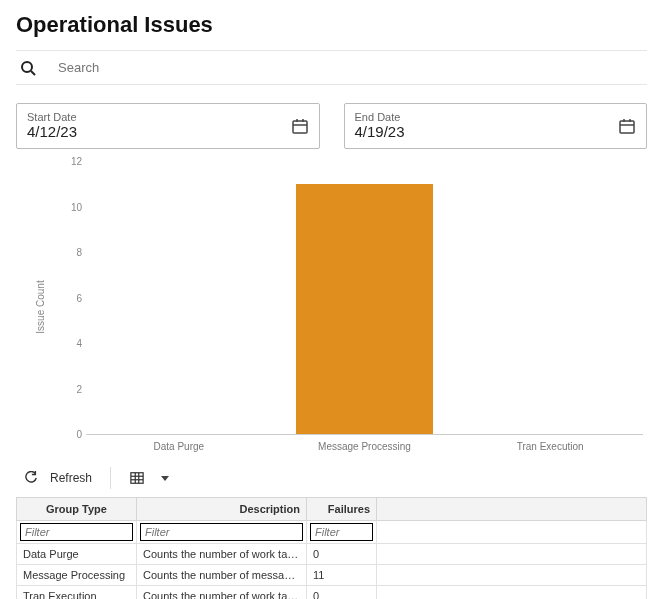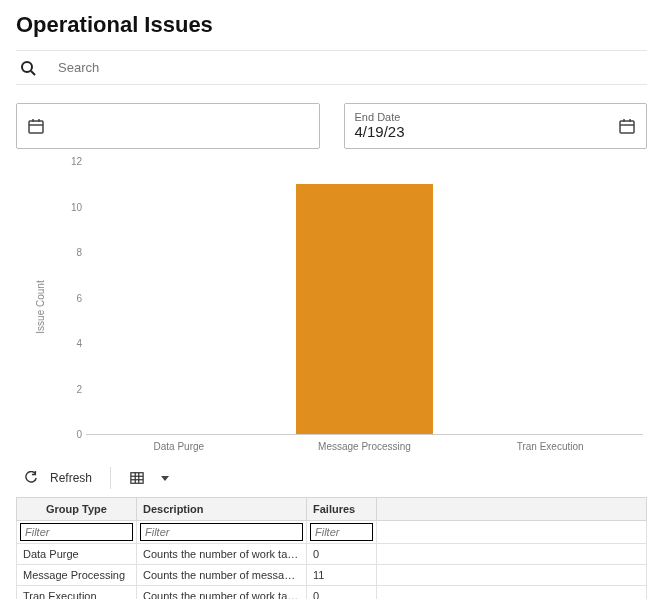--- a/index.html
+++ b/index.html
@@ -170,21 +170,21 @@
     width: 100%;
     border-collapse: collapse;
     font-size: 11px;
   }
   table.grid th {
     background: #f3f3f3;
     border: 1px solid #d6d6d6;
     padding: 5px 6px;
     font-weight: 700;
     color: #333;
-    text-align: left;
+    text-align: right;
   }
   table.grid th:first-child { text-align: center; }
   table.grid td {
     border: 1px solid #e1e1e1;
     padding: 4px 6px;
     color: #333;
     white-space: nowrap;
     overflow: hidden;
     text-overflow: ellipsis;
     max-width: 0;
@@ -221,20 +221,24 @@
       <svg viewBox="0 0 16 16" width="16" height="16" fill="none" stroke="currentColor" stroke-width="2">
         <circle cx="7" cy="7" r="5"></circle>
         <line x1="11" y1="11" x2="15" y2="15"></line>
       </svg>
     </span>
     <input class="search-input" type="text" placeholder="Search" style="">
   </div>
 
   <div class="date-row">
     <div class="date-field">
+      <div class="stack">
+        <div class="lbl">Start Date</div>
+        <div class="val">4/12/23</div>
+      </div>
       <span class="cal-icon">
         <svg viewBox="0 0 18 18" width="18" height="18" fill="none" stroke="currentColor" stroke-width="1.5">
           <rect x="2" y="4" width="14" height="12" rx="1"></rect>
           <line x1="2" y1="8" x2="16" y2="8"></line>
           <line x1="6" y1="2" x2="6" y2="5"></line>
           <line x1="12" y1="2" x2="12" y2="5"></line>
         </svg>
       </span>
     </div>
     <div class="date-field">

